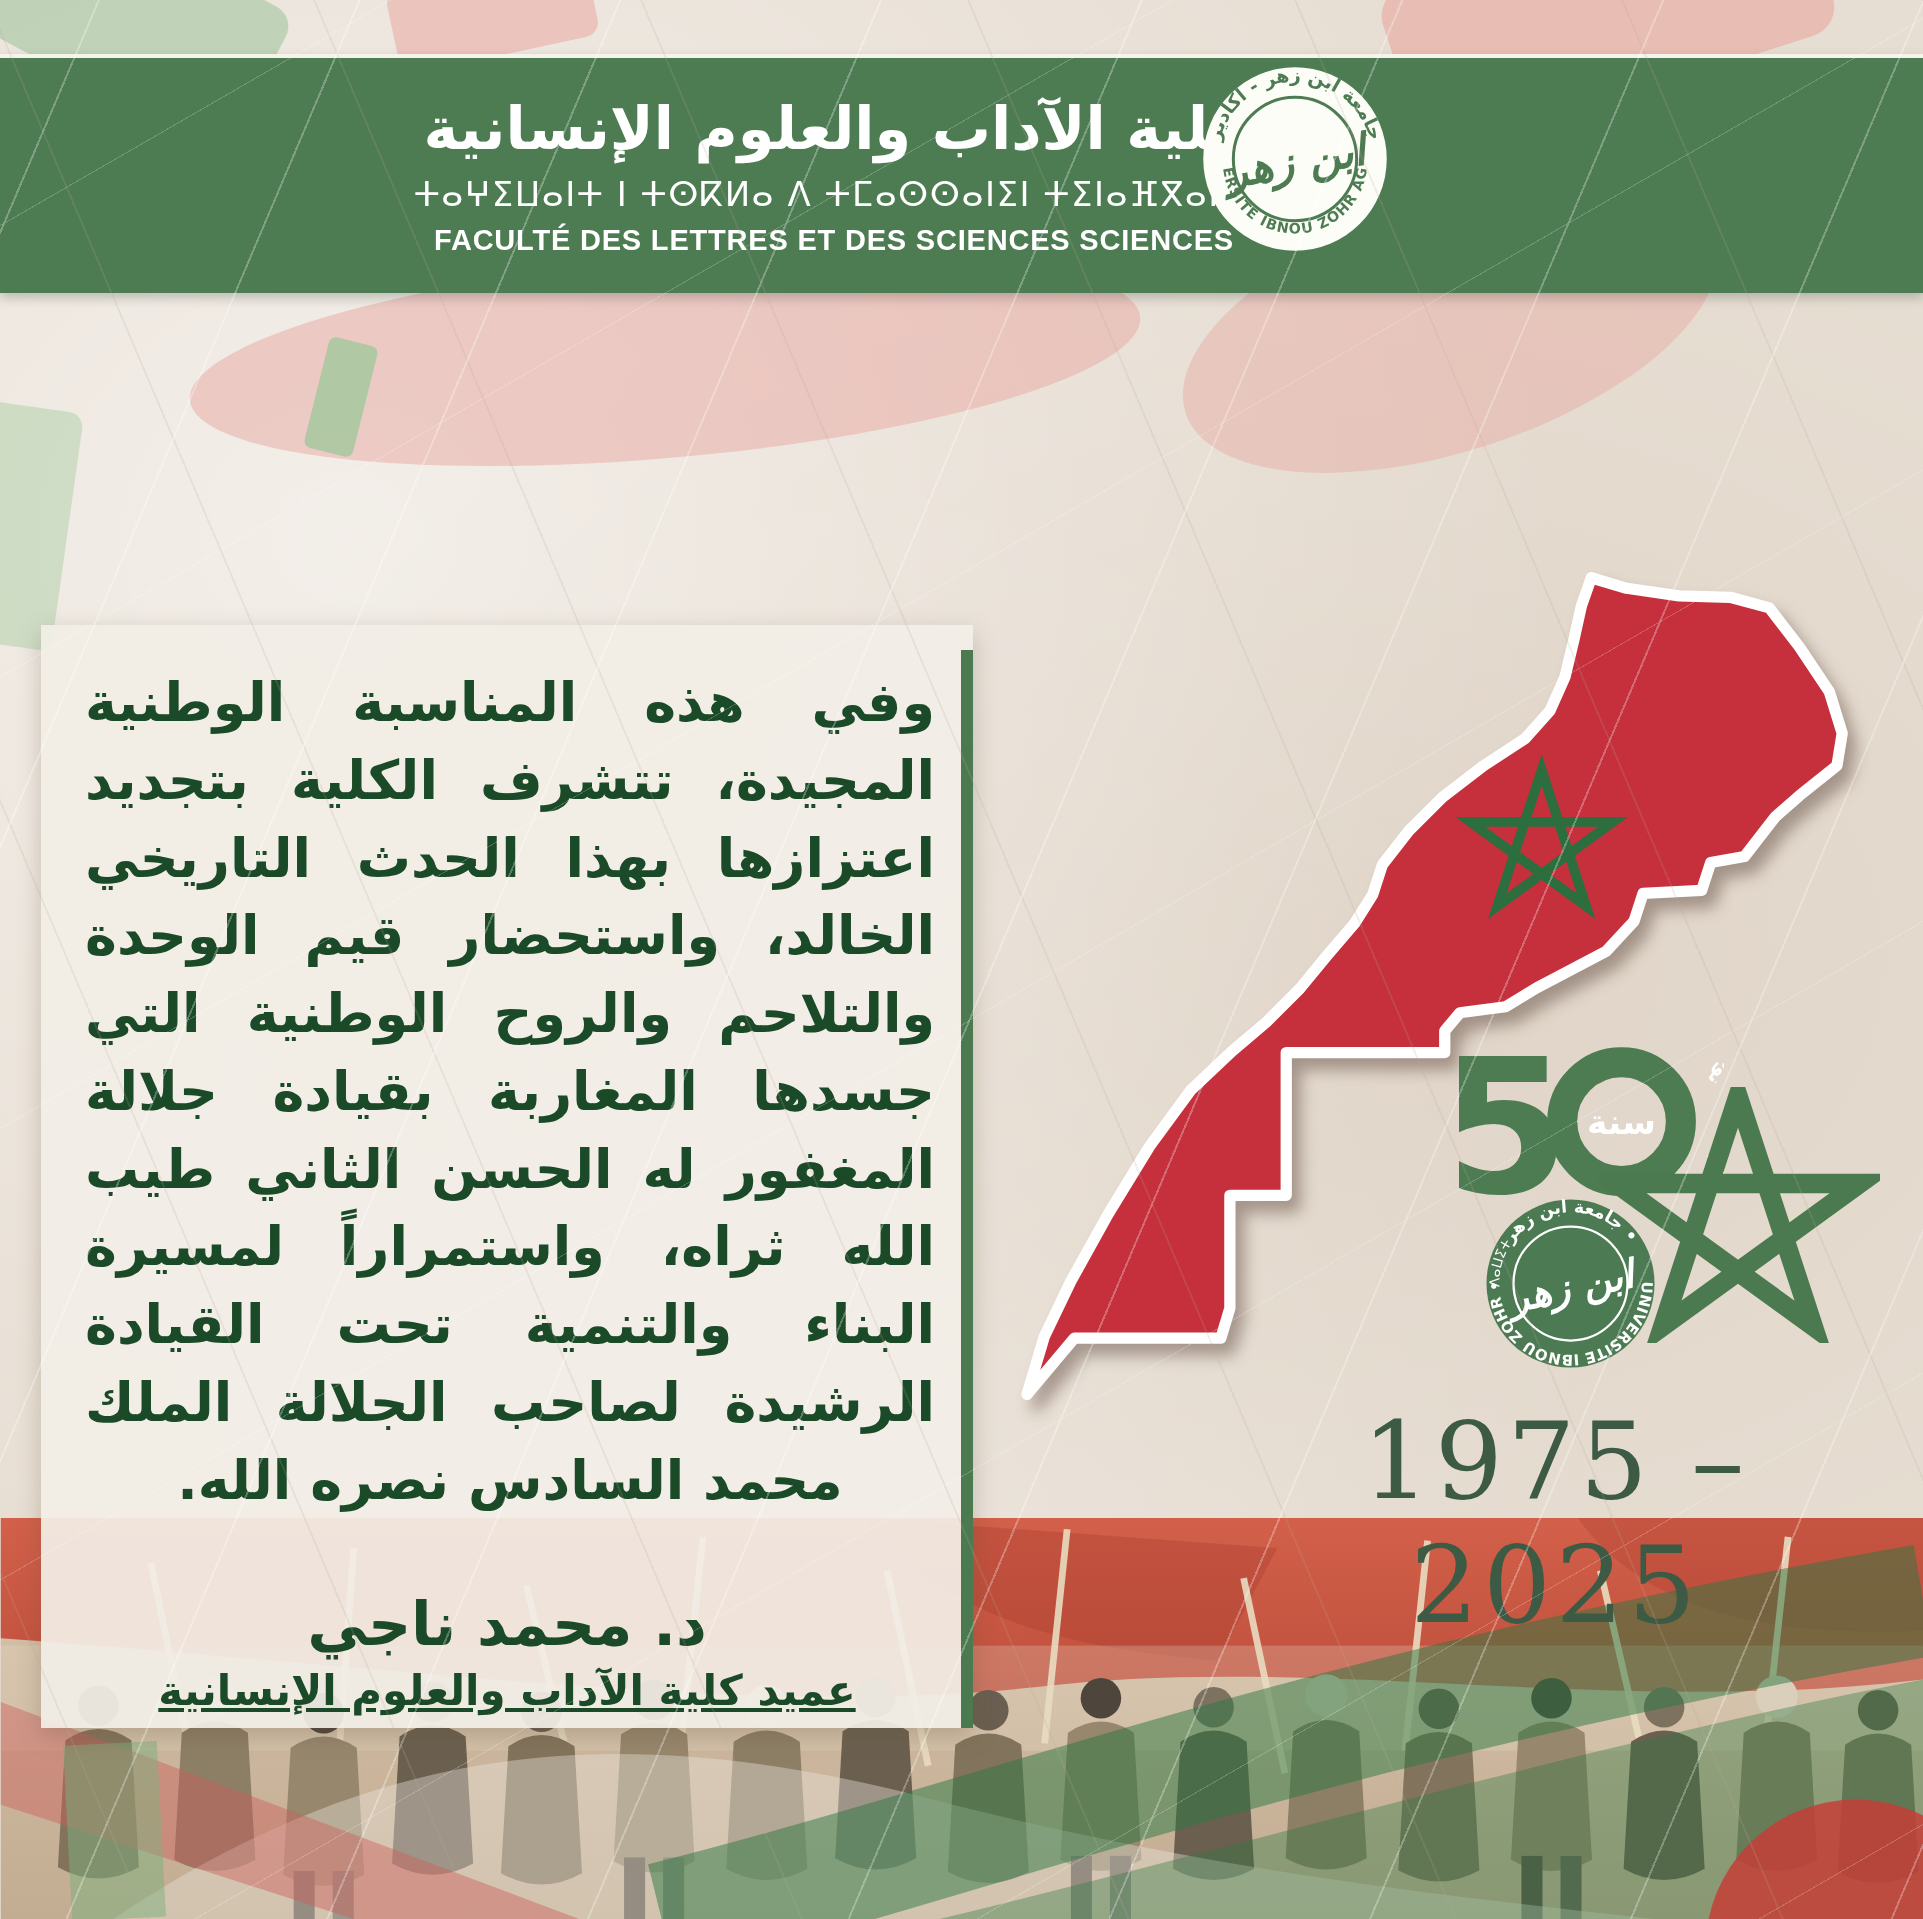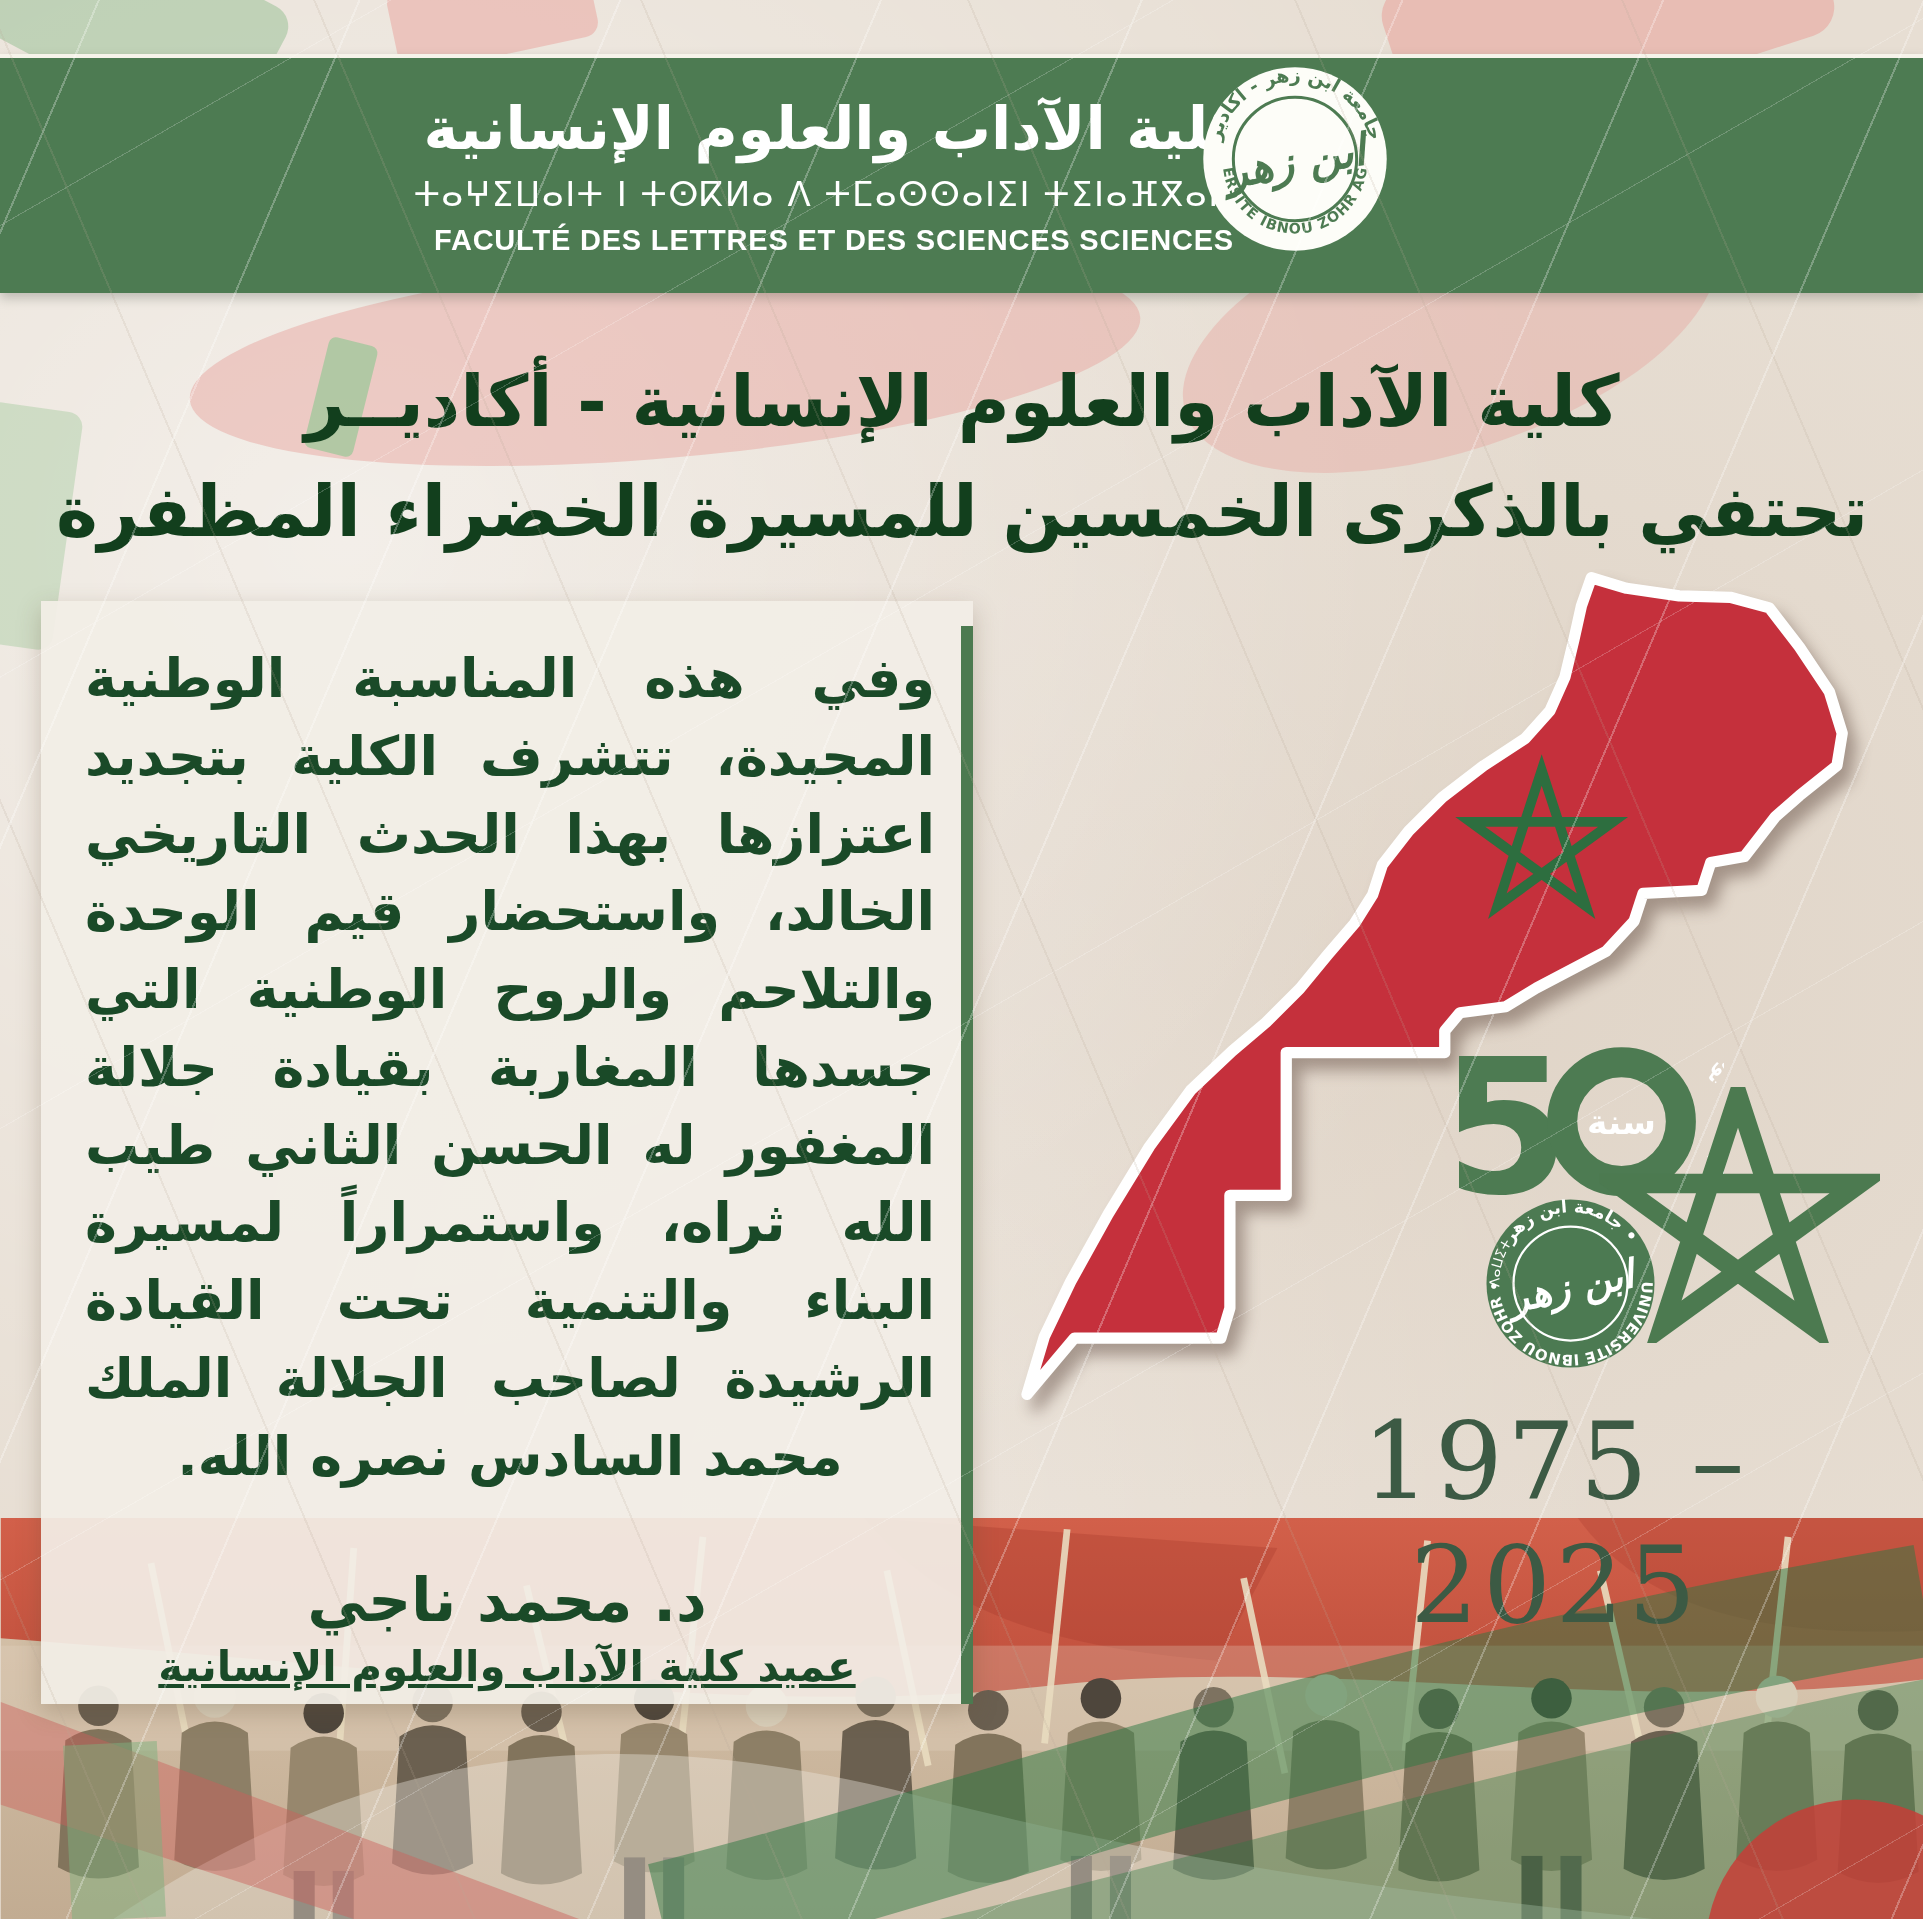--- a/index.html
+++ b/index.html
@@ -23,21 +23,21 @@
     justify-content:center;align-items:center;text-align:center;color:#fff;gap:10.5px;}
   .b-ar{font-size:59px;font-weight:bold;}
   .b-tif{font-size:34px;letter-spacing:1.5px;}
   .b-fr{font-size:29px;font-weight:bold;letter-spacing:0.8px;font-family:"Liberation Sans","DejaVu Sans",sans-serif;}
   .seal1{position:absolute;left:1201px;top:65px;z-index:7;}
   
   .headline{position:absolute;left:0;top:347px;width:1924px;text-align:center;z-index:6;color:#123f1d;font-weight:bold;direction:rtl;}
   .headline .h1{font-size:71px;line-height:1.55;}
   .headline .h2{font-size:71px;line-height:1.55;}
   
-  .textbox{position:absolute;left:41px;top:601px;width:932px;height:1103px;z-index:5;
+  .textbox{position:absolute;left:41px;top:625px;width:932px;height:1103px;z-index:5;
     background:rgba(242,238,230,.93);box-shadow:0 7.5px 22.5px rgba(100,80,55,.28);}
   .greenbar{position:absolute;right:0;top:25px;bottom:0;width:12px;background:#4c7a50;}
   .message{position:absolute;top:39px;right:38px;left:44px;direction:rtl;text-align:justify;text-align-last:center;
     font-size:54px;font-weight:bold;color:#1a4a28;line-height:1.44;}
   .signature{position:absolute;top:960px;left:0;right:0;text-align:center;direction:rtl;color:#1a4a28;font-weight:bold;}
   .sig-name{font-size:60px;line-height:1.3;}
   .sig-role{font-size:42px;line-height:1.35;text-decoration:underline;}
   
   .map{position:absolute;left:1003px;top:564px;z-index:3;filter:drop-shadow(9px 12px 7.5px rgba(70,45,35,.4));}
   .badge50{position:absolute;left:1459px;top:1033px;z-index:4;}
@@ -158,24 +158,20 @@
     <circle cx="125" cy="125" r="82" fill="none" stroke="#4d7b52" stroke-width="4"></circle>
     <text font-size="25" font-weight="bold" fill="#4d7b52">
       <textPath href="#arcTop1" startOffset="50%" text-anchor="middle">جامعة ابن زهر - أكادير</textPath>
     </text>
     <text font-size="19" font-weight="bold" fill="#4d7b52" letter-spacing="1.5">
       <textPath href="#arcBot1" startOffset="50%" text-anchor="middle">UNIVERSITE IBNOU ZOHR AGADIR</textPath>
     </text>
     <text x="125" y="148" text-anchor="middle" font-size="58" font-weight="bold" font-style="italic" fill="#4d7b52" transform="rotate(-10 125 125)">ابن زهر</text>
   </svg>
 
-  <div class="headline">
-    <div class="h1">كلية الآداب والعلوم الإنسانية - أكاديــر</div>
-    <div class="h2">تحتفي بالذكرى الخمسين للمسيرة الخضراء المظفرة</div>
-  </div>
 
   <svg class="map" width="864" height="872" viewBox="0 0 1150 1160">
     <path d="M 783,18 L 830,32 L 900,42 L 968,44 L 1020,58 L 1060,110 L 1100,170 L 1117,225 L 1110,268
          L 1060,308 L 1028,336 L 987,389 L 942,397 L 930,434 L 852,438 L 840,475 L 803,515
          L 710,564 L 669,589 L 608,597 L 588,621 L 588,650 L 377,650 L 377,840 L 302,840
          L 302,990 L 290,1030 L 95,1030 L 32,1105 L 55,1028 L 90,955 L 140,865 L 195,775
          L 250,700 L 305,648 L 350,610 L 395,565 L 432,520 L 468,478 L 492,440 L 505,400
          L 540,355 L 585,310 L 640,268 L 695,232 L 728,195 L 748,150 L 760,100 L 770,55 Z" fill="#c5303c" stroke="#ffffff" stroke-width="15" stroke-linejoin="round"></path>
     <path d="M 717,274 L 658,455 L 812,343 L 622,343 L 776,455 Z" fill="none" stroke="#2d6e3f" stroke-width="13" stroke-linejoin="miter"></path>
   </svg>

